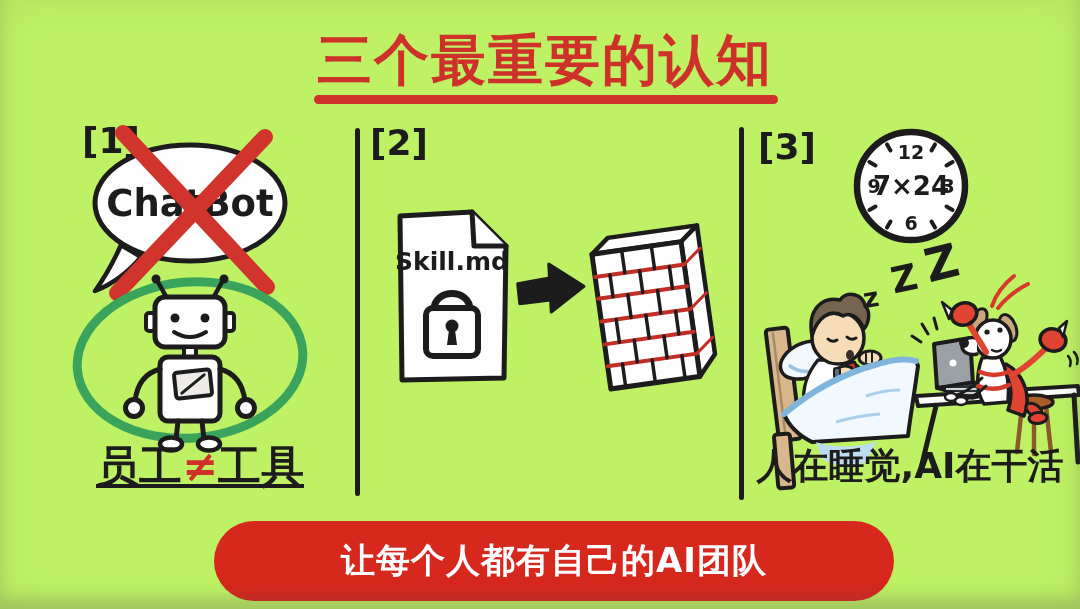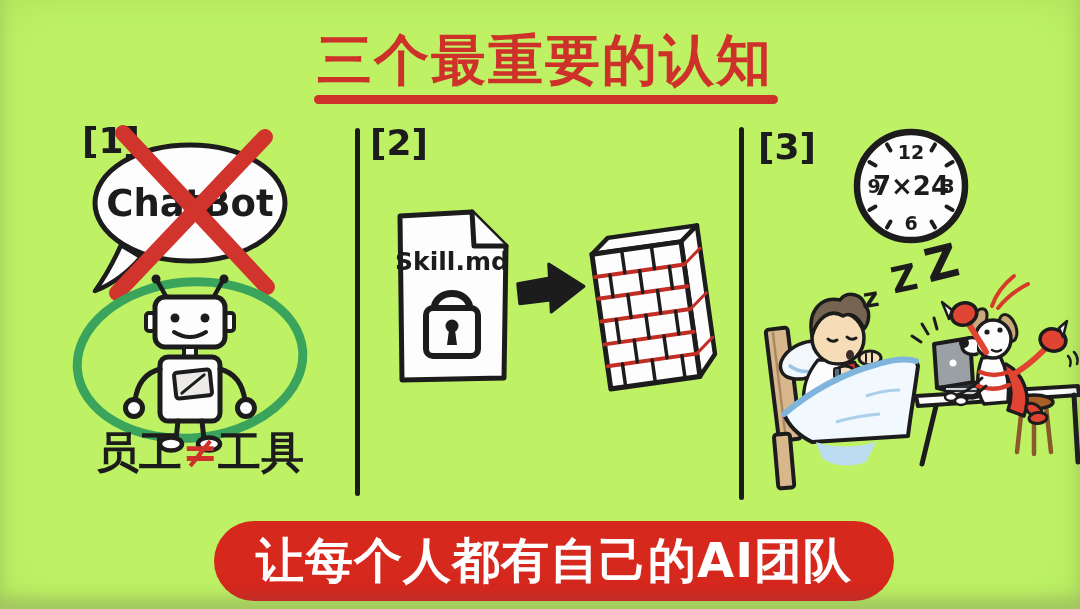--- a/index.html
+++ b/index.html
@@ -28,36 +28,36 @@
     position:absolute;font-size:36px;font-weight:700;color:#1c1c1c;
   }
   #lbl1{left:82px;top:120px;}
   #lbl2{left:370px;top:122px;}
   #lbl3{left:758px;top:126px;}
   .art{position:absolute;}
   .cap{
     position:absolute;text-align:center;color:#1c1c1c;font-weight:800;
     white-space:nowrap;
   }
-  #cap1{left:55px;top:424px;width:290px;font-size:43px;}
+  #cap1{left:55px;top:438px;width:290px;font-size:43px;text-decoration:underline;}
   #cap1 .neq{color:#ce312a;}
   #cap2{left:362px;top:437px;width:380px;font-size:39px;}
   #cap3{left:740px;top:442px;width:340px;font-size:36px;}
   .zzz{position:absolute;left:855px;top:240px;width:130px;height:80px;color:#1c1c1c;font-weight:800;}
   .zzz span{position:absolute;display:inline-block;}
   .z1{left:8px;top:42px;font-size:27px;transform:rotate(-10deg);}
   .z2{left:36px;top:18px;font-size:36px;transform:rotate(-12deg);}
   .z3{left:70px;top:-4px;font-size:46px;transform:rotate(-14deg);}
   .banner{
     position:absolute;left:214px;top:521px;width:680px;height:80px;
     background:#d7281e;border-radius:40px;
     display:flex;align-items:center;justify-content:center;
   }
   .banner-text{
-    color:#ffffff;font-size:48px;font-weight:800;letter-spacing:1px;white-space:nowrap;
+    color:#ffffff;font-size:34px;font-weight:800;letter-spacing:1px;white-space:nowrap;
   }
   svg text{font-family:"DejaVu Sans",sans-serif;}
 </style>
 </head>
 <body>
 
 <div class="stage">
 
   <div class="title">三个最重要的认知</div>
   <div class="title-underline"></div>
@@ -280,18 +280,19 @@
       <ellipse cx="218" cy="48" rx="13" ry="11" fill="#e14433" stroke="#1c1c1c" stroke-width="3.5" transform="rotate(-20 218 48)"></ellipse>
       <polygon points="206,44 196,36 203,53" fill="#f7f7f8" stroke="#1c1c1c" stroke-width="2.5"></polygon>
       <path d="M298,84 C288,94 278,102 268,108" fill="none" stroke="#e14433" stroke-width="6"></path>
       <ellipse cx="307" cy="74" rx="13" ry="11" fill="#e14433" stroke="#1c1c1c" stroke-width="3.5" transform="rotate(15 307 74)"></ellipse>
       <polygon points="313,62 321,55 317,71" fill="#f7f7f8" stroke="#1c1c1c" stroke-width="2.5"></polygon>
       <path d="M322,90 q4,4 2,10" fill="none" stroke="#1c1c1c" stroke-width="2.5"></path>
       <path d="M328,86 q5,5 3,12" fill="none" stroke="#1c1c1c" stroke-width="2.5"></path>
     </g>
   </svg>
 
+  <div class="cap" id="cap3">人在睡觉,AI在干活</div>
 
   <div class="banner">
     <span class="banner-text">让每个人都有自己的AI团队</span>
   </div>
 
 </div>
 
 </body></html>

